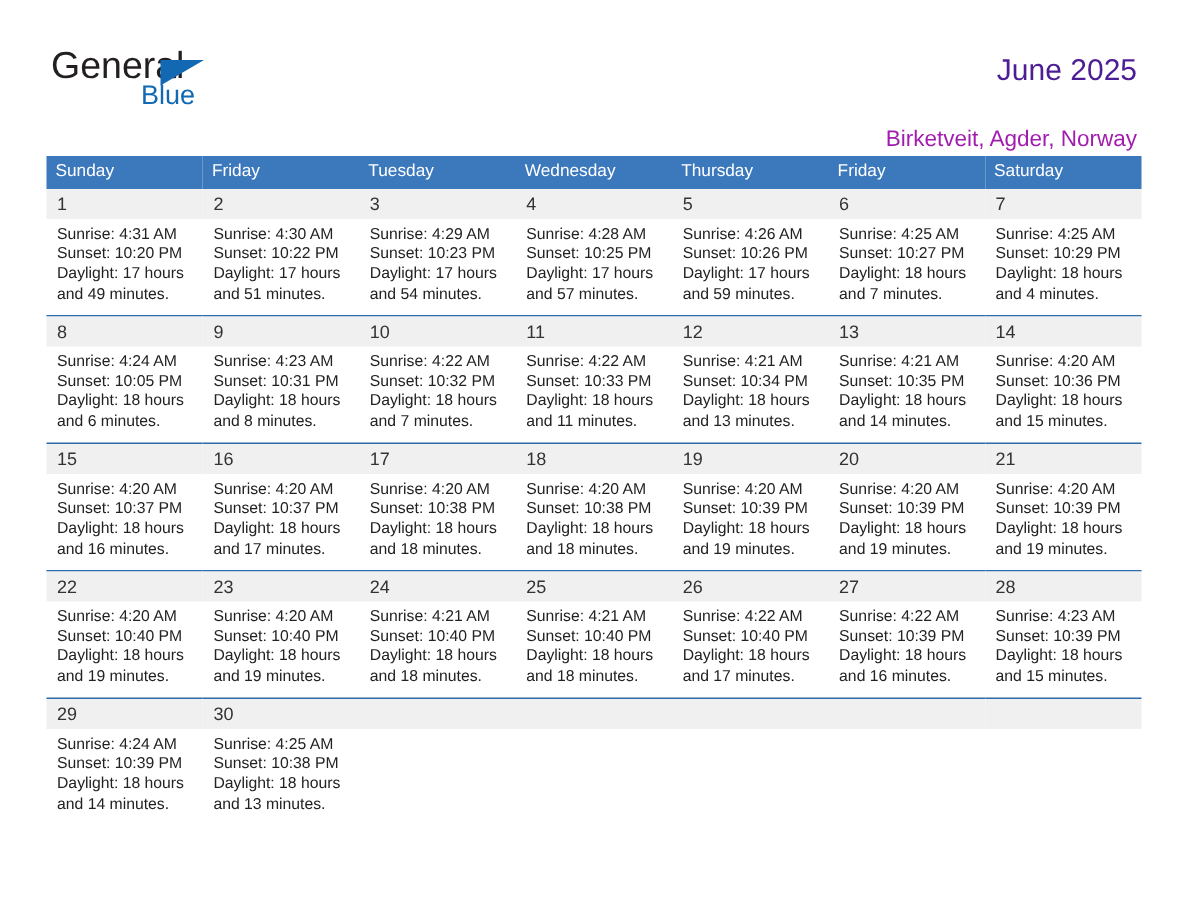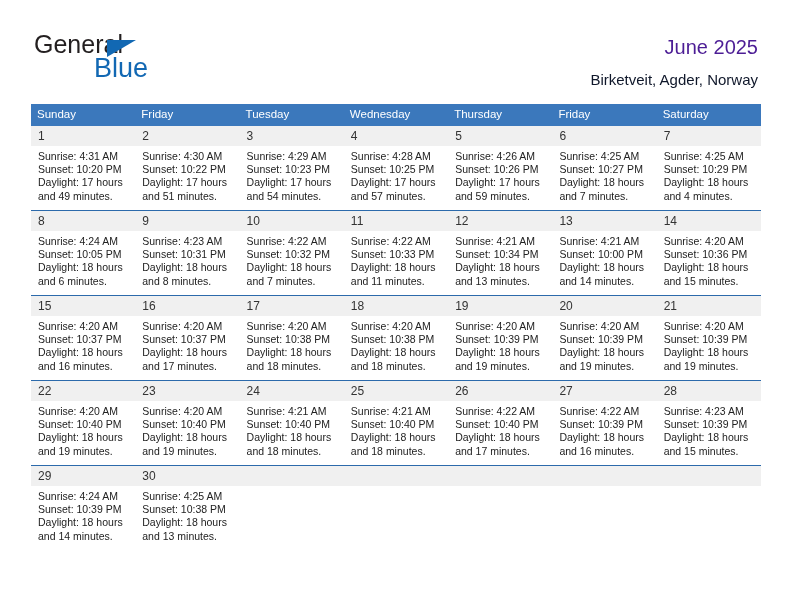--- a/index.html
+++ b/index.html
@@ -53,42 +53,42 @@
     top: 10px;
     width: 0;
     height: 0;
     border-left: 29px solid #1268b3;
     border-bottom: 17px solid transparent;
   }
   .logo-blue {
     position: absolute;
     left: 60px;
     top: 23px;
-    font-size: 27px;
+    font-size: 18px;
     color: #1268b3;
     font-family: "Liberation Sans", sans-serif;
   }
 
   .title-block {
     position: absolute;
     right: 0;
     top: 0;
     text-align: right;
   }
   .cal-title {
     font-size: 20px;
     color: #4c1d95;
     line-height: 34px;
     white-space: nowrap;
   }
   .cal-subtitle {
     font-size: 15px;
-    color: #0f172a;
+    color: #a21caf;
     line-height: 22px;
-    margin-top: 5px;
+    margin-top: 18px;
     white-space: nowrap;
   }
 
   
   .calendar {
     position: absolute;
     left: 31px;
     top: 104px;
     width: 730px;
     border-collapse: collapse;
@@ -284,21 +284,21 @@
               <div>Sunrise: 4:21 AM</div>
               <div>Sunset: 10:34 PM</div>
               <div>Daylight: 18 hours</div>
               <div>and 13 minutes.</div>
             </div>
           </td>
           <td class="cell">
             <div class="daynum">13</div>
             <div class="details">
               <div>Sunrise: 4:21 AM</div>
-              <div>Sunset: 10:00 PM</div>
+              <div>Sunset: 10:35 PM</div>
               <div>Daylight: 18 hours</div>
               <div>and 14 minutes.</div>
             </div>
           </td>
           <td class="cell">
             <div class="daynum">14</div>
             <div class="details">
               <div>Sunrise: 4:20 AM</div>
               <div>Sunset: 10:36 PM</div>
               <div>Daylight: 18 hours</div>

